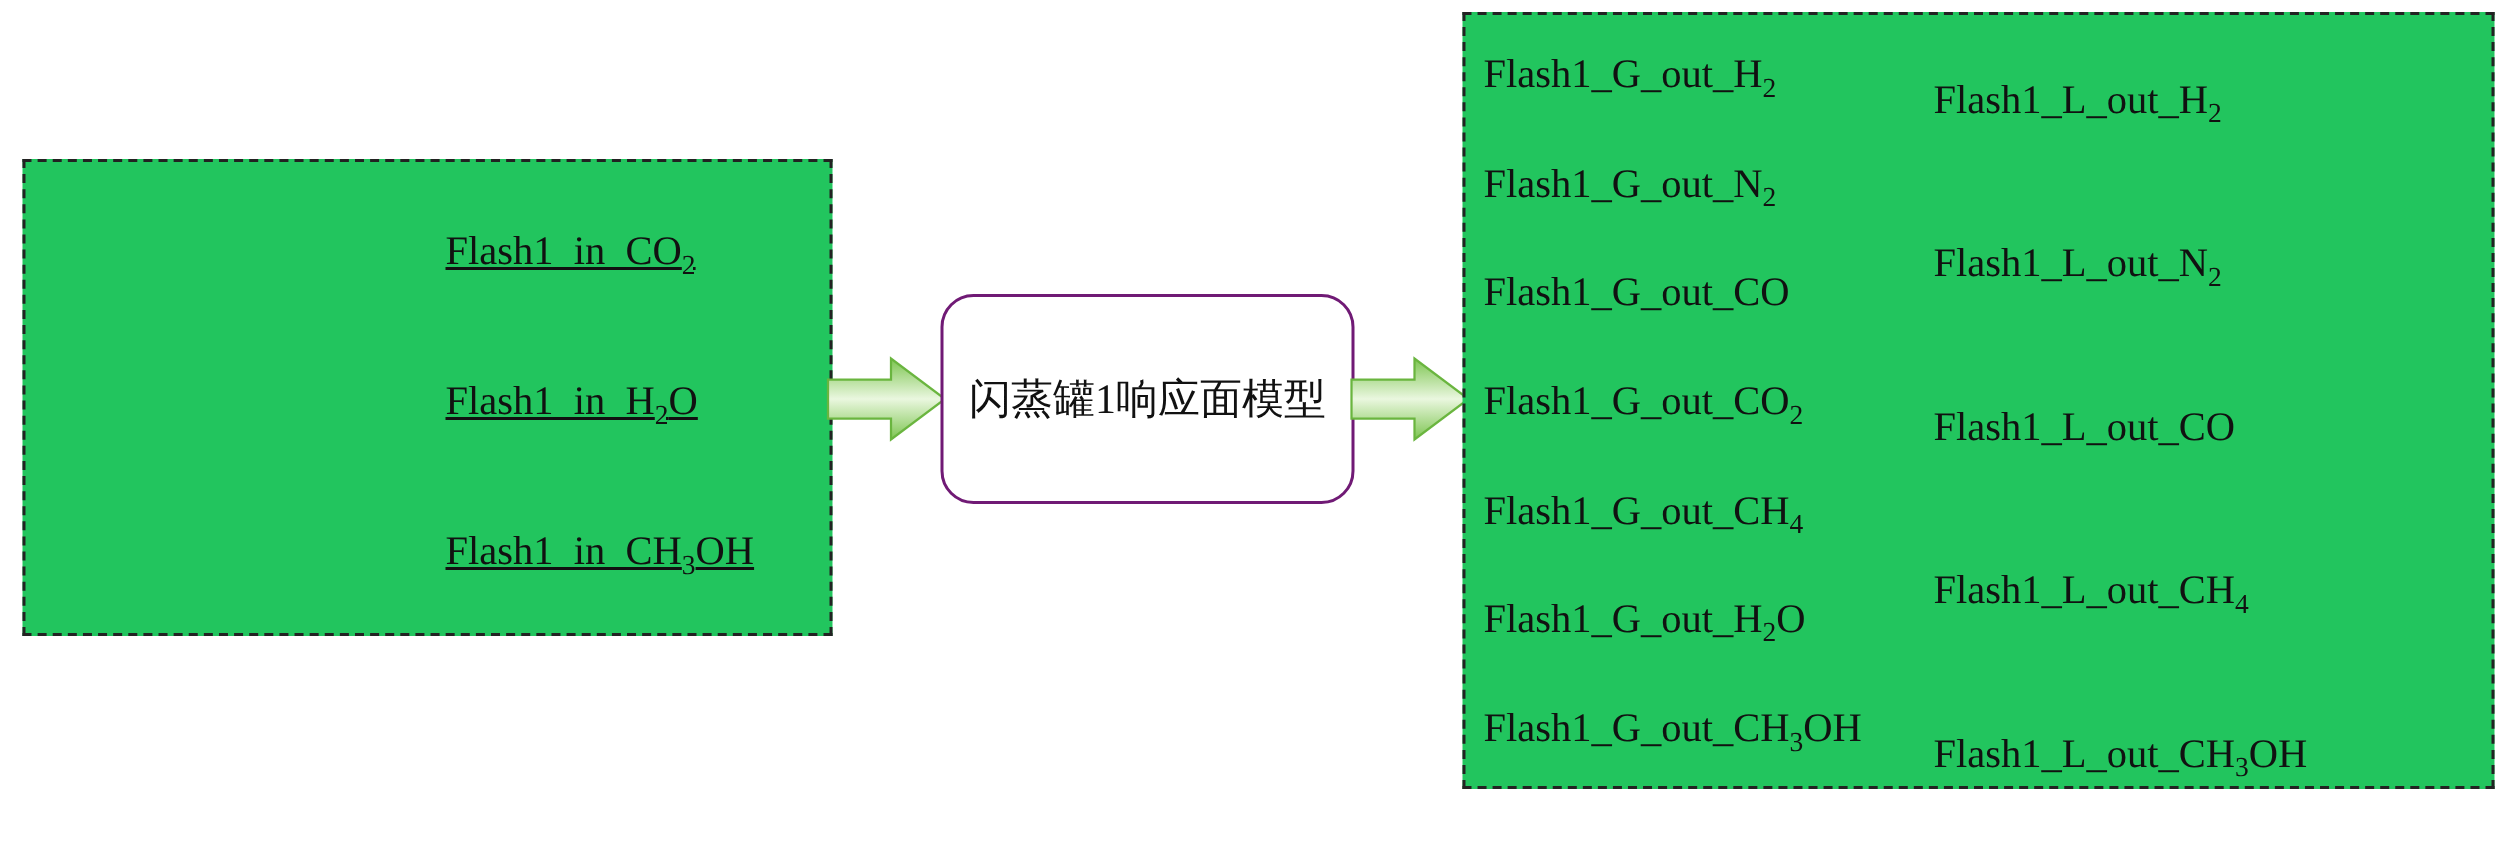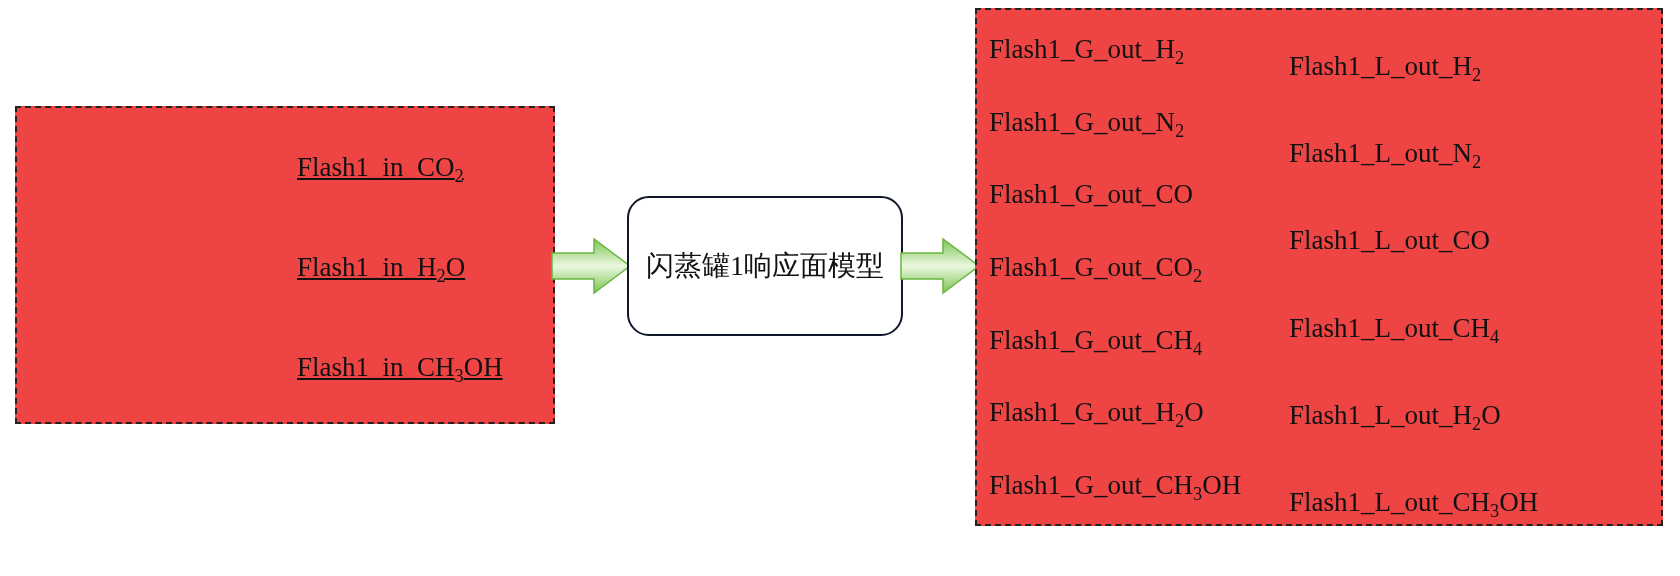--- a/index.html
+++ b/index.html
@@ -7,21 +7,21 @@
     position:relative;
     width:1680px;height:576px;
     background:#ffffff;
     font-family:"Liberation Serif","DejaVu Serif",serif;
     color:#111;
     overflow:hidden;
   }
   .dashed-box{
     position:absolute;
     border:2px dashed #222;
-    background:#ef4444;
+    background:#22c55e;
     box-sizing:border-box;
   }
   #input-box{left:15px;top:106px;width:540px;height:318px;}
   #output-box{left:975px;top:8px;width:688px;height:518px;}
   .var-col{
     position:absolute;
     display:flex;
     flex-direction:column;
     justify-content:space-between;
   }
@@ -37,21 +37,21 @@
   .var-item sub{
     font-size:0.68em;
     line-height:0;
   }
   .var-item i{
     font-style:italic;
   }
   #model-box{
     position:absolute;
     left:627px;top:196px;width:276px;height:140px;
-    border:2px solid #0f172a;
+    border:2px solid #701a75;
     border-radius:22px;
     box-sizing:border-box;
     display:flex;
     align-items:center;
     justify-content:center;
     background:#fff;
   }
   #model-box .model-label{
     font-size:28px;
     white-space:nowrap;
@@ -107,18 +107,17 @@
         <div class="var-item"><span>Flash1_G_out_CO</span><sub>2</sub></div>
         <div class="var-item"><span>Flash1_G_out_CH</span><sub>4</sub></div>
         <div class="var-item"><span>Flash1_G_out_H</span><sub>2</sub><span>O</span></div>
         <div class="var-item"><span>Flash1_G_out_CH</span><sub>3</sub><span>OH</span></div>
       </div>
     <div id="output-col-2" class="var-col">
         <div class="var-item"><span>Flash1_L_out_H</span><sub>2</sub></div>
         <div class="var-item"><span>Flash1_L_out_N</span><sub>2</sub></div>
         <div class="var-item"><span>Flash1_L_out_CO</span></div>
         <div class="var-item"><span>Flash1_L_out_CH</span><sub>4</sub></div>
-        <div class="var-item"><span>Flash1_L_out_H</span><sub>2</sub><span>O</span></div>
         <div class="var-item"><span>Flash1_L_out_CH</span><sub>3</sub><span>OH</span></div>
       </div>
   </div>
 
 </div>
 
 </body></html>

